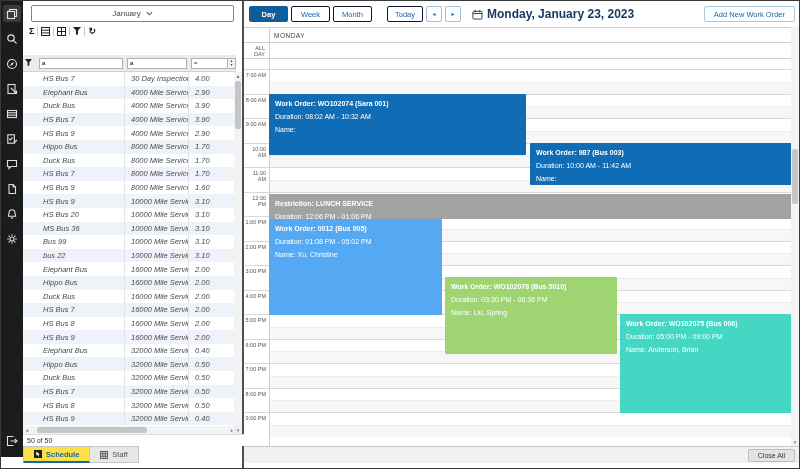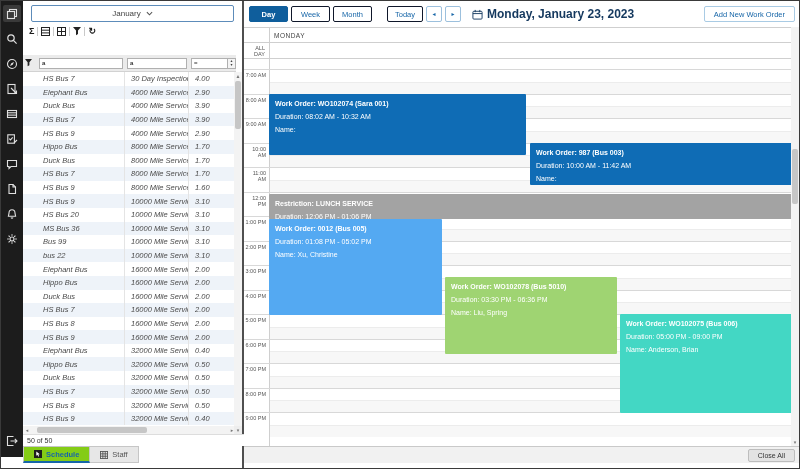--- a/index.html
+++ b/index.html
@@ -40,21 +40,21 @@
   .vscroll-l .arr { width:8px; height:8px; font-size:5px; color:#777; text-align:center; line-height:8px; cursor:pointer; }
   .vscroll-l .thumb { position:absolute; top:9px; left:1px; width:6px; height:48px; background:#c6c6c6; border-radius:2px; cursor:pointer; }
   .hscroll-l { position:absolute; top:425px; left:0; width:213px; height:8px; background:#f3f3f3; }
   .hscroll-l .arr { position:absolute; top:0; width:8px; height:8px; font-size:5px; color:#777; text-align:center; line-height:8px; cursor:pointer; }
   .hscroll-l .thumb { position:absolute; left:14px; top:1px; width:110px; height:6px; background:#c6c6c6; border-radius:2px; cursor:pointer; }
   .hcorner { position:absolute; top:425px; right:0; width:8px; height:8px; background:#ededed; font-size:5px; color:#777; text-align:center; line-height:8px; }
 
   .status-row { position:absolute; top:433px; left:0; width:221px; height:12px; border-top:1px solid #ddd; font-size:7px; color:#333; display:flex; align-items:center; padding-left:4px; background:#fff; }
   .panel-tabs { position:absolute; top:445px; left:0; height:17px; display:flex; }
   .ptab { height:17px; display:flex; align-items:center; gap:4px; padding:0 10px; font-size:7.5px; border:1px solid #c6c6c6; cursor:pointer; }
-  .ptab.active { background:#84cc16; color:#1766a8; border-bottom:2px solid #1766a8; font-weight:bold;justify-content:flex-end; }
+  .ptab.active { background:#fde047; color:#1766a8; border-bottom:2px solid #1766a8; font-weight:bold;justify-content:flex-end; }
   .ptab.inactive { background:#e7e7e7; color:#555; border-left:none;justify-content:center; }
 
   
   .main { position:absolute; left:243px; top:0; right:0; height:469px; background:#fff; }
   .cal-toolbar { position:absolute; top:4px; left:5px; right:4px; height:18px; display:flex; align-items:center; }
   .vbtn { height:16px; width:39px; border:1px solid #0f172a; background:#fff; color:#1766a8; font-size:7.5px; display:flex; align-items:center; justify-content:center; border-radius:2px; margin-right:3px; cursor:pointer; }
   .vbtn.active { background:#0f5e9c; border-color:#0f5e9c; color:#fff; font-weight:bold; }
   .today-btn { margin-left:12px; }
   .navbtn { width:16px; height:16px; border:1px solid #9cc0dd; background:#fff; color:#1766a8; font-size:5px; display:flex; align-items:center; justify-content:center; border-radius:2px; margin-right:3px; cursor:pointer; }
   .date-wrap { display:flex; align-items:center; gap:4px; margin-left:8px; font-size:12px; color:#14385e; font-weight:bold; }

